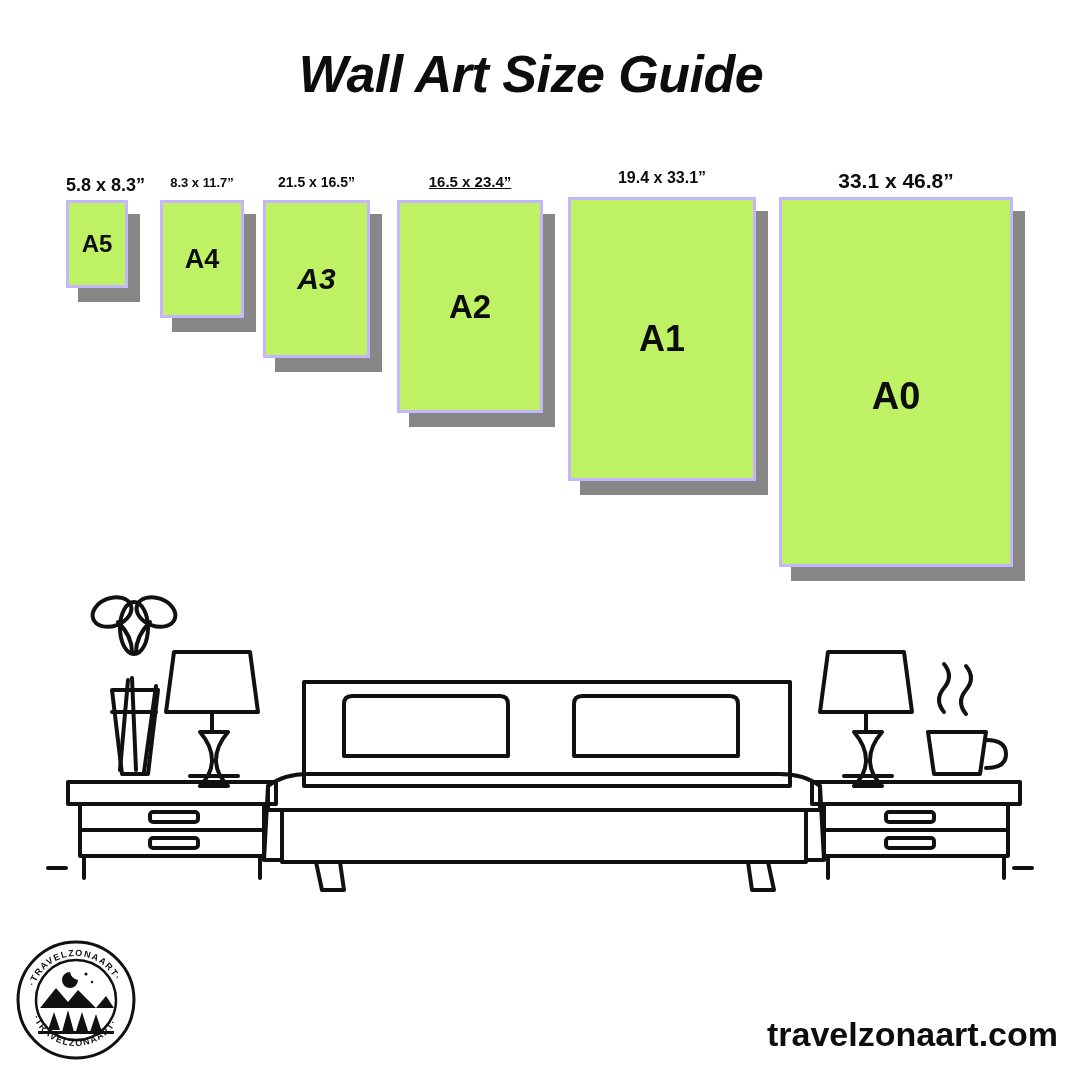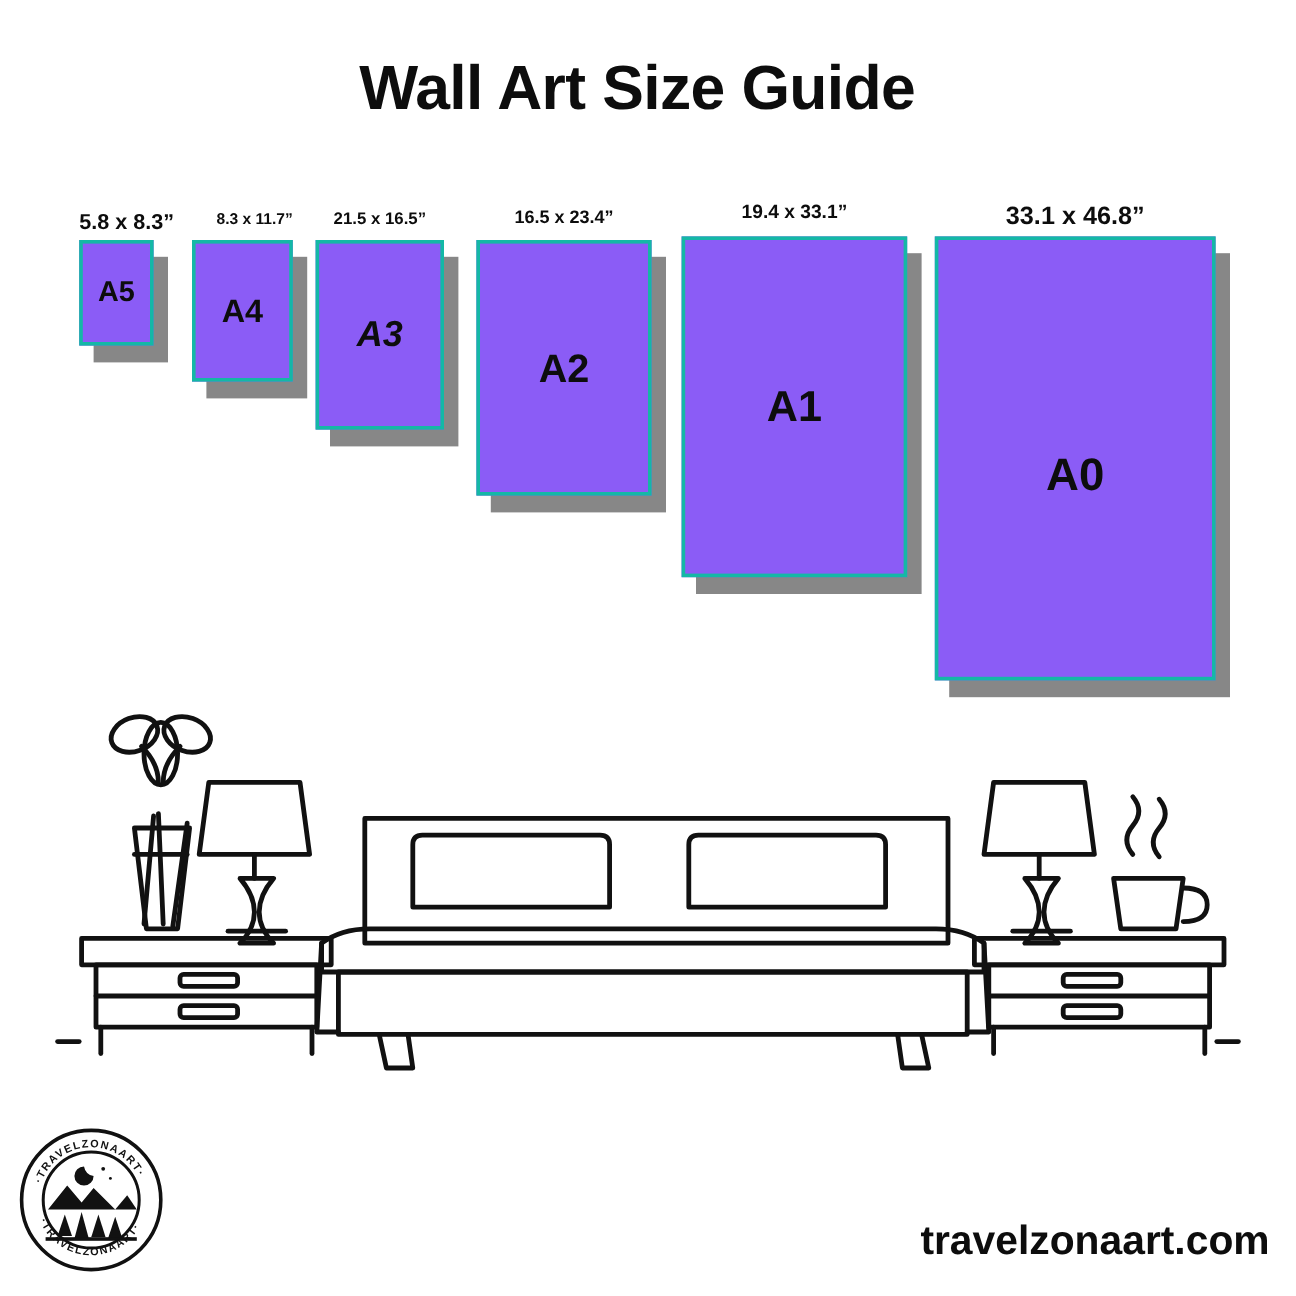--- a/index.html
+++ b/index.html
@@ -19,20 +19,21 @@
   #title {
     position: absolute;
     top: 44px;
     left: 0;
     width: 1062px;
     text-align: center;
     font-size: 52px;
     font-weight: bold;
     letter-spacing: -0.5px;
     color: #0d0d0d;
+    font-style: italic;
   }
 
   
   #frames {
     position: absolute;
     left: 0;
     top: 0;
     width: 1080px;
     height: 620px;
   }
@@ -46,22 +47,22 @@
     top: 14px;
     width: 100%;
     height: 100%;
   }
   .frame-box {
     position: absolute;
     left: 0;
     top: 0;
     width: 100%;
     height: 100%;
-    background: #8b5cf6;
-    border: 3px solid #14b8a6;
+    background: #bef264;
+    border: 3px solid #c4b5fd;
     display: flex;
     align-items: center;
     justify-content: center;
   }
   .frame-label {
     font-weight: bold;
     color: #0d0d0d;
     line-height: 1;
   }
   .frame-dim {
@@ -113,35 +114,35 @@
       <div class="frame-box">
         <span class="frame-label" style="font-size: 24px;">A5</span>
       </div>
       <div class="frame-dim" style="font-size: 18px; top: -25px;">5.8 x 8.3”</div>
     </div>
     <div class="frame-group" style="left: 160px; top: 200px; width: 84px; height: 118px;">
       <div class="frame-shadow"></div>
       <div class="frame-box">
         <span class="frame-label" style="font-size: 27px;">A4</span>
       </div>
-      <div class="frame-dim" style="font-size: 13px; top: -25px; text-align: right;">8.3 x 11.7”</div>
+      <div class="frame-dim" style="font-size: 13px; top: -25px;">8.3 x 11.7”</div>
     </div>
     <div class="frame-group" style="left: 263px; top: 200px; width: 107px; height: 158px;">
       <div class="frame-shadow"></div>
       <div class="frame-box">
         <span class="frame-label" style="font-size: 30px; font-style: italic;">A3</span>
       </div>
       <div class="frame-dim" style="font-size: 14px; top: -26px;">21.5 x 16.5”</div>
     </div>
     <div class="frame-group" style="left: 397px; top: 200px; width: 146px; height: 213px;">
       <div class="frame-shadow"></div>
       <div class="frame-box">
         <span class="frame-label" style="font-size: 33px;">A2</span>
       </div>
-      <div class="frame-dim" style="font-size: 15px; top: -27px;">16.5 x 23.4”</div>
+      <div class="frame-dim" style="font-size: 15px; top: -27px; text-decoration: underline;">16.5 x 23.4”</div>
     </div>
     <div class="frame-group" style="left: 568px; top: 197px; width: 188px; height: 284px;">
       <div class="frame-shadow"></div>
       <div class="frame-box">
         <span class="frame-label" style="font-size: 36px;">A1</span>
       </div>
       <div class="frame-dim" style="font-size: 16px; top: -28px;">19.4 x 33.1”</div>
     </div>
     <div class="frame-group" style="left: 779px; top: 197px; width: 234px; height: 370px;">
       <div class="frame-shadow"></div>

